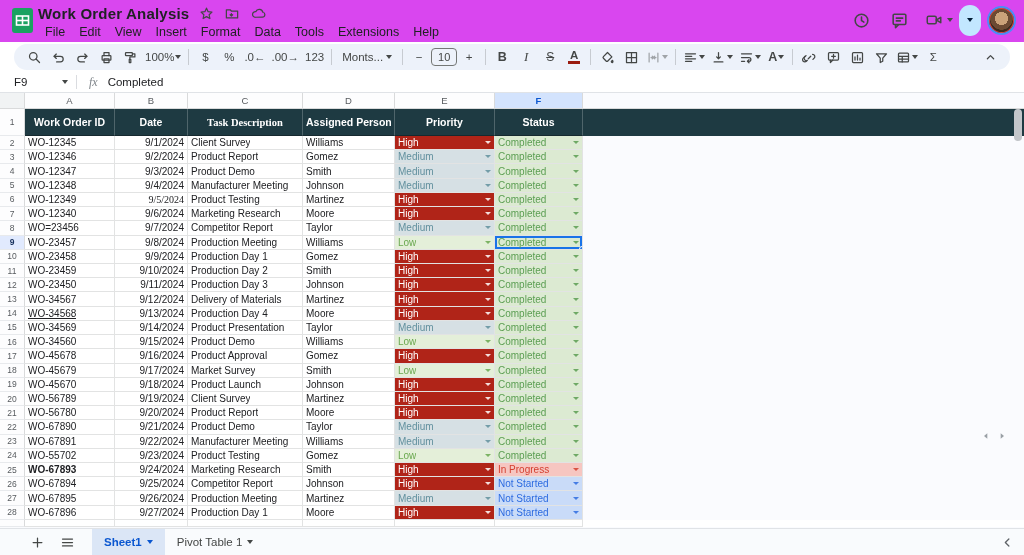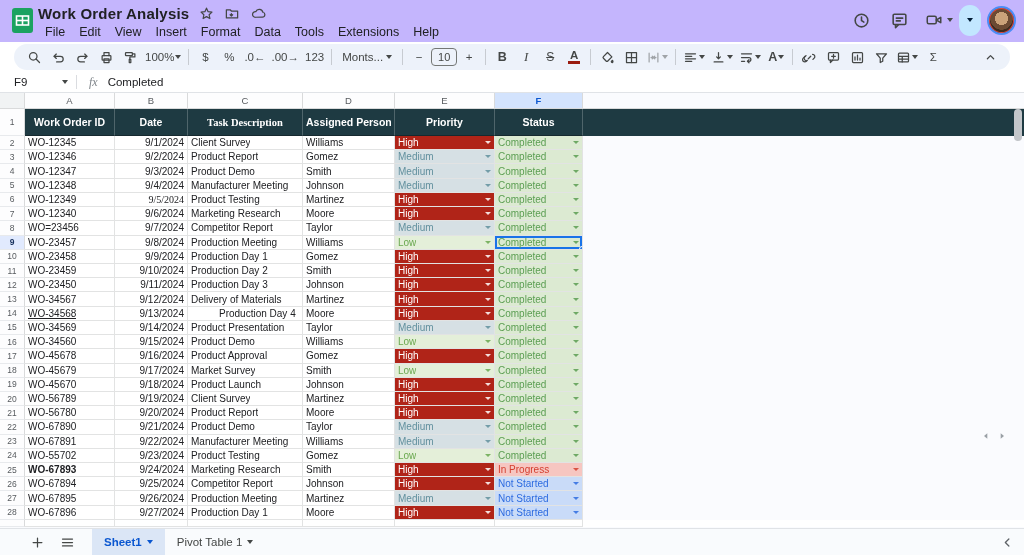--- a/index.html
+++ b/index.html
@@ -1,21 +1,21 @@
 <!DOCTYPE html>
 <html><head>
 <meta charset="utf-8">
 <style>
   * { margin:0; padding:0; box-sizing:border-box; }
   html,body { width:1024px; height:555px; overflow:hidden; background:#fff;
     font-family:"Liberation Sans", sans-serif; color:#202124; }
   svg { display:block; }
 
   
-  #topbar { position:absolute; top:0; left:0; width:1024px; height:42px; background:#c4b5fd; }
+  #topbar { position:absolute; top:0; left:0; width:1024px; height:42px; background:#d946ef; }
   #logo { position:absolute; left:9px; top:7px; width:27px; height:27px; }
   #title-row { position:absolute; left:38px; top:5px; display:flex; align-items:center; gap:10px; }
   #doc-title { font-size:15px; font-weight:bold; letter-spacing:.2px; }
   .title-ic { color:#444746; display:flex; align-items:center; cursor:pointer; }
   #menubar { position:absolute; left:38px; top:23px; display:flex; }
   .menu-item { font-size:12.5px; padding:2px 7px; border-radius:4px; cursor:pointer; }
   #top-right { position:absolute; right:8px; top:4px; display:flex; align-items:center; gap:6px; }
   .tr-icon { width:32px; height:32px; border-radius:50%; display:flex; align-items:center; justify-content:center; color:#444746; cursor:pointer; }
   .cam-group { display:flex; align-items:center; cursor:pointer; }
   #share-btn { display:flex; align-items:center; background:#c2e7ff; border-radius:16px; height:31px; overflow:hidden; cursor:pointer; }
@@ -702,21 +702,21 @@
       </div>
       <div class="row">
         <div class="rownum">14</div>
         <div class="cell" style="width: 90px; flex: 0 0 auto;">
           <span style="overflow: hidden; text-overflow: clip; white-space: nowrap; text-decoration: underline;">WO-34568</span>
         </div>
         <div class="cell num" style="width: 73px; flex: 0 0 auto;">
           <span style="overflow: hidden; text-overflow: clip; white-space: nowrap;">9/13/2024</span>
         </div>
         <div class="cell" style="width: 115px; flex: 0 0 auto;">
-          <span style="overflow: hidden; text-overflow: clip; white-space: nowrap; margin-left: 28px;">Production Day 4</span>
+          <span style="overflow: hidden; text-overflow: clip; white-space: nowrap;">Production Day 4</span>
         </div>
         <div class="cell" style="width: 92px; flex: 0 0 auto;">
           <span style="overflow: hidden; text-overflow: clip; white-space: nowrap;">Moore</span>
         </div>
         <div class="cell" style="width: 100px; flex: 0 0 auto; background: rgb(176, 36, 24); color: rgb(255, 255, 255);">
           <span style="overflow: hidden; text-overflow: clip; white-space: nowrap;">High</span>
           <span class="chip-arrow"></span>
         </div>
         <div class="cell" style="width: 88px; flex: 0 0 auto; background: rgb(220, 234, 210); color: rgb(91, 158, 82);">
           <span style="overflow: hidden; text-overflow: clip; white-space: nowrap;">Completed</span>

